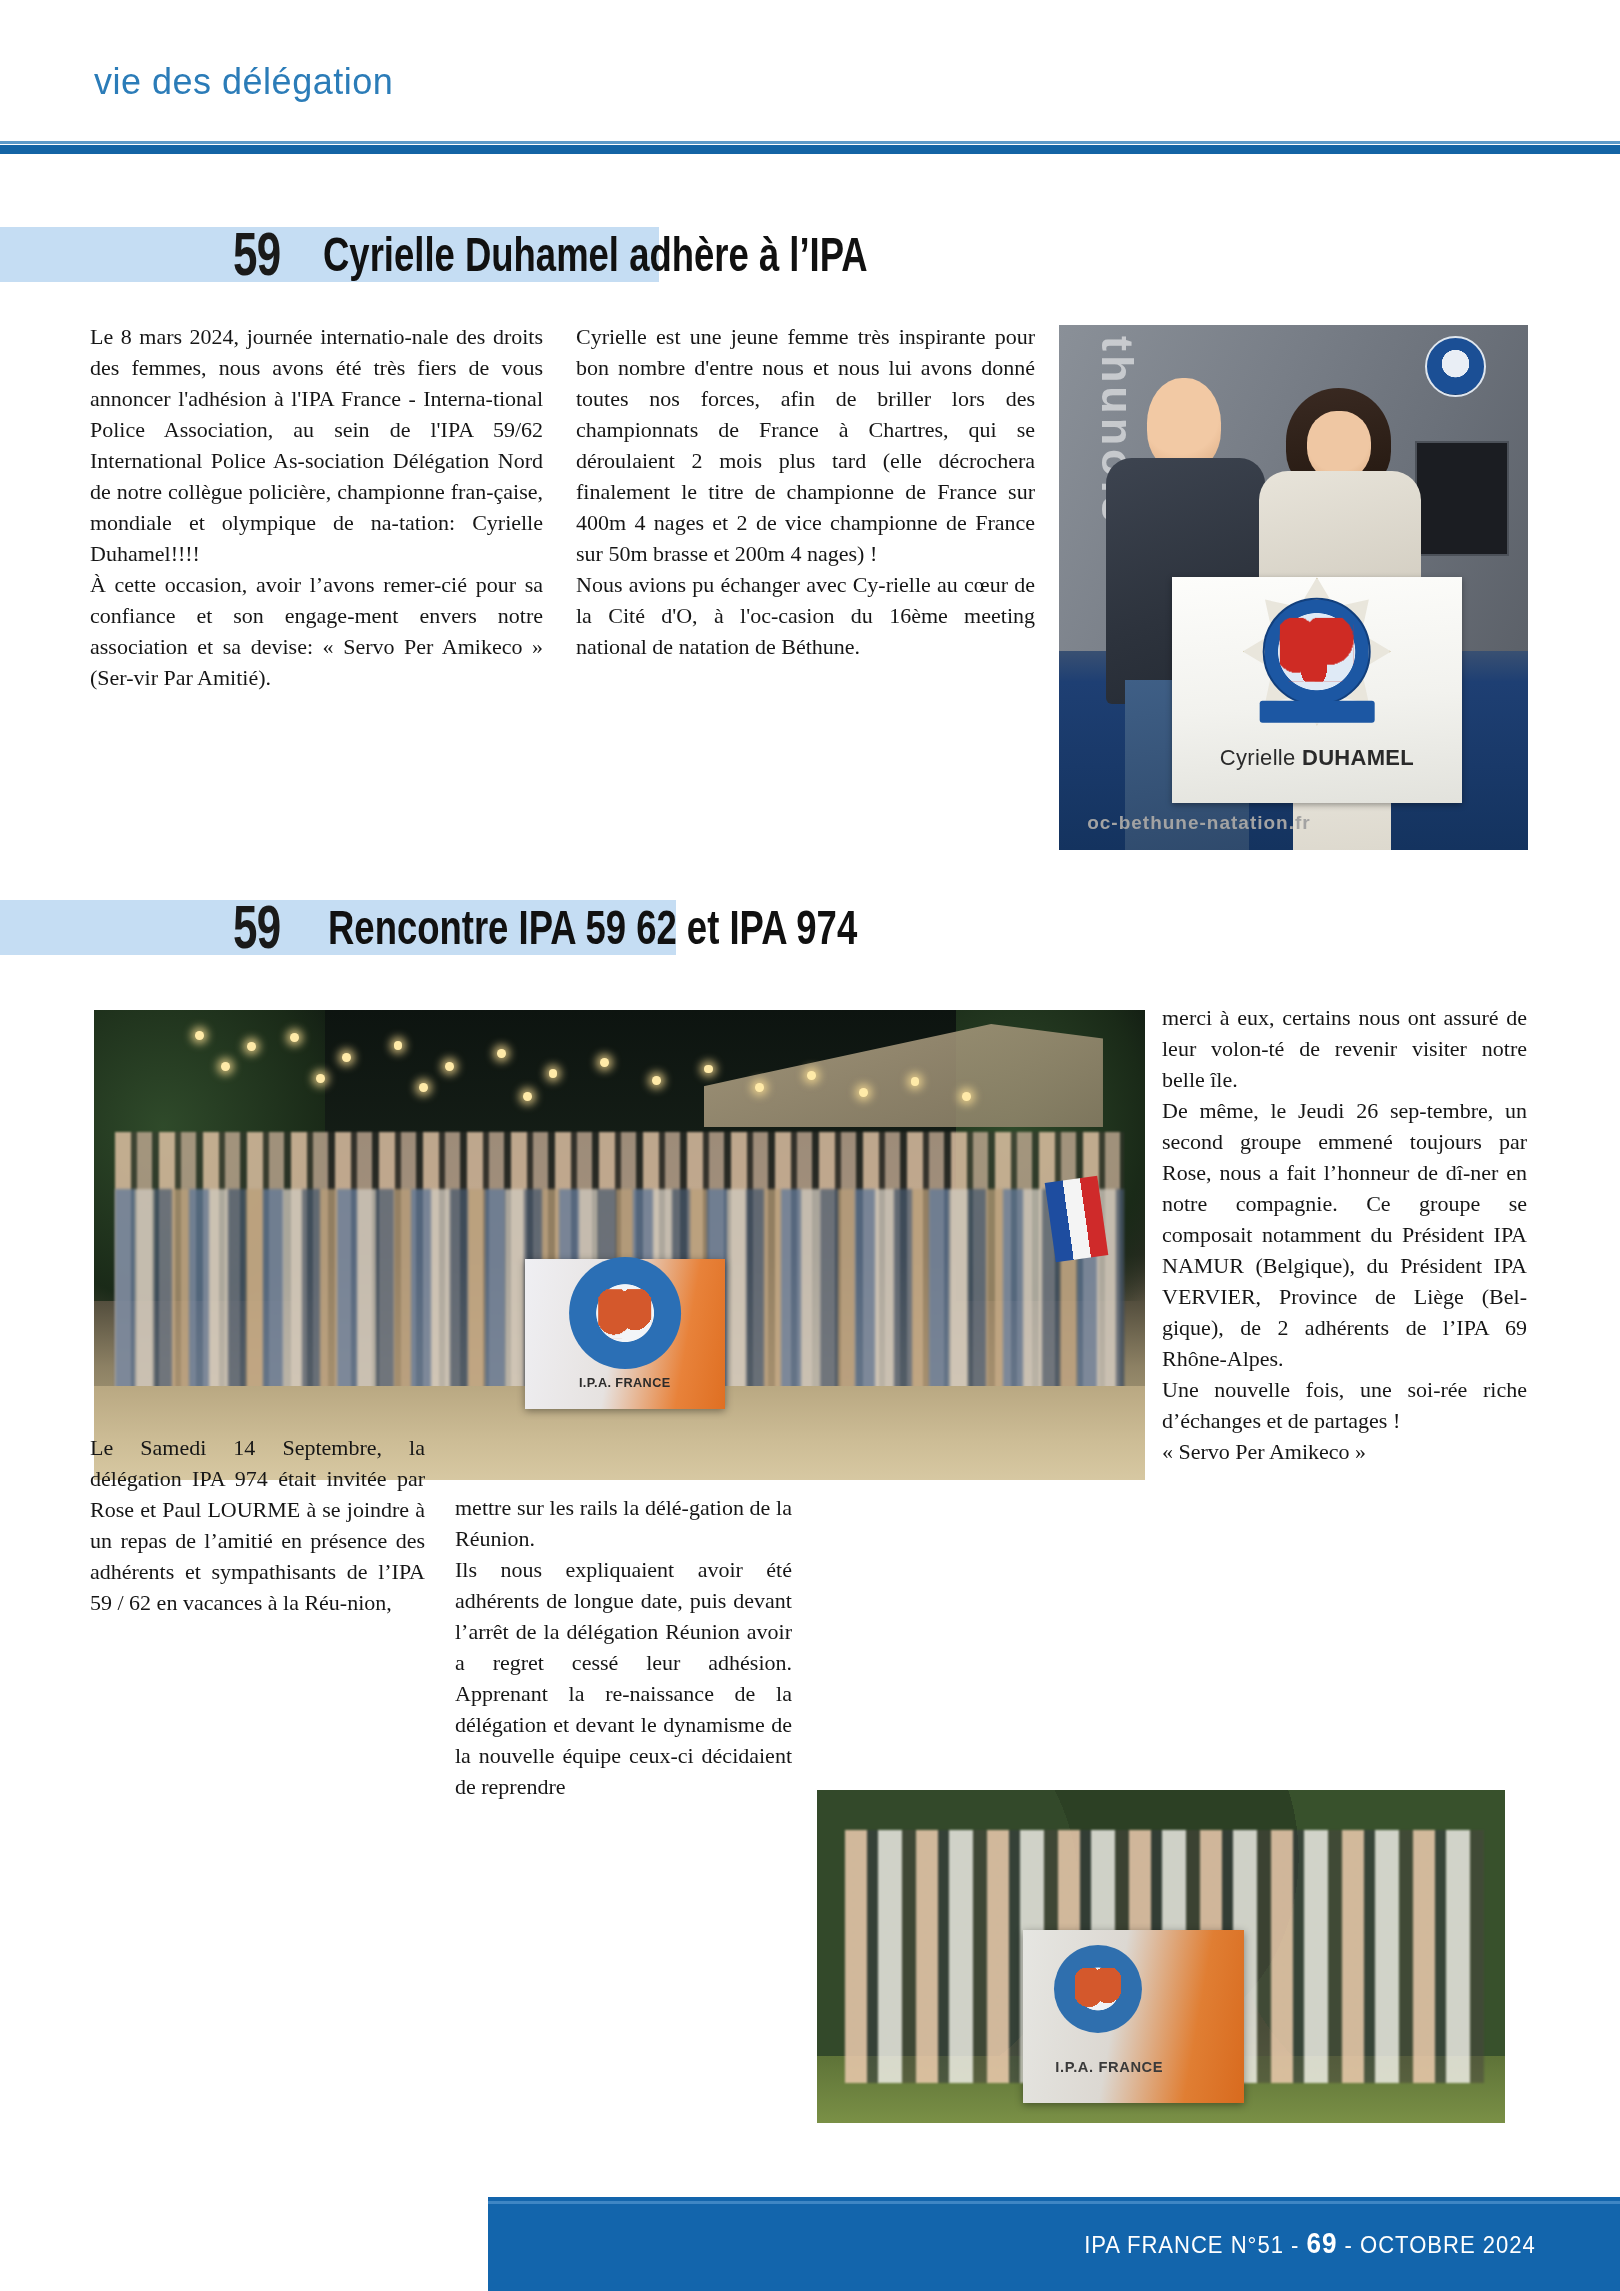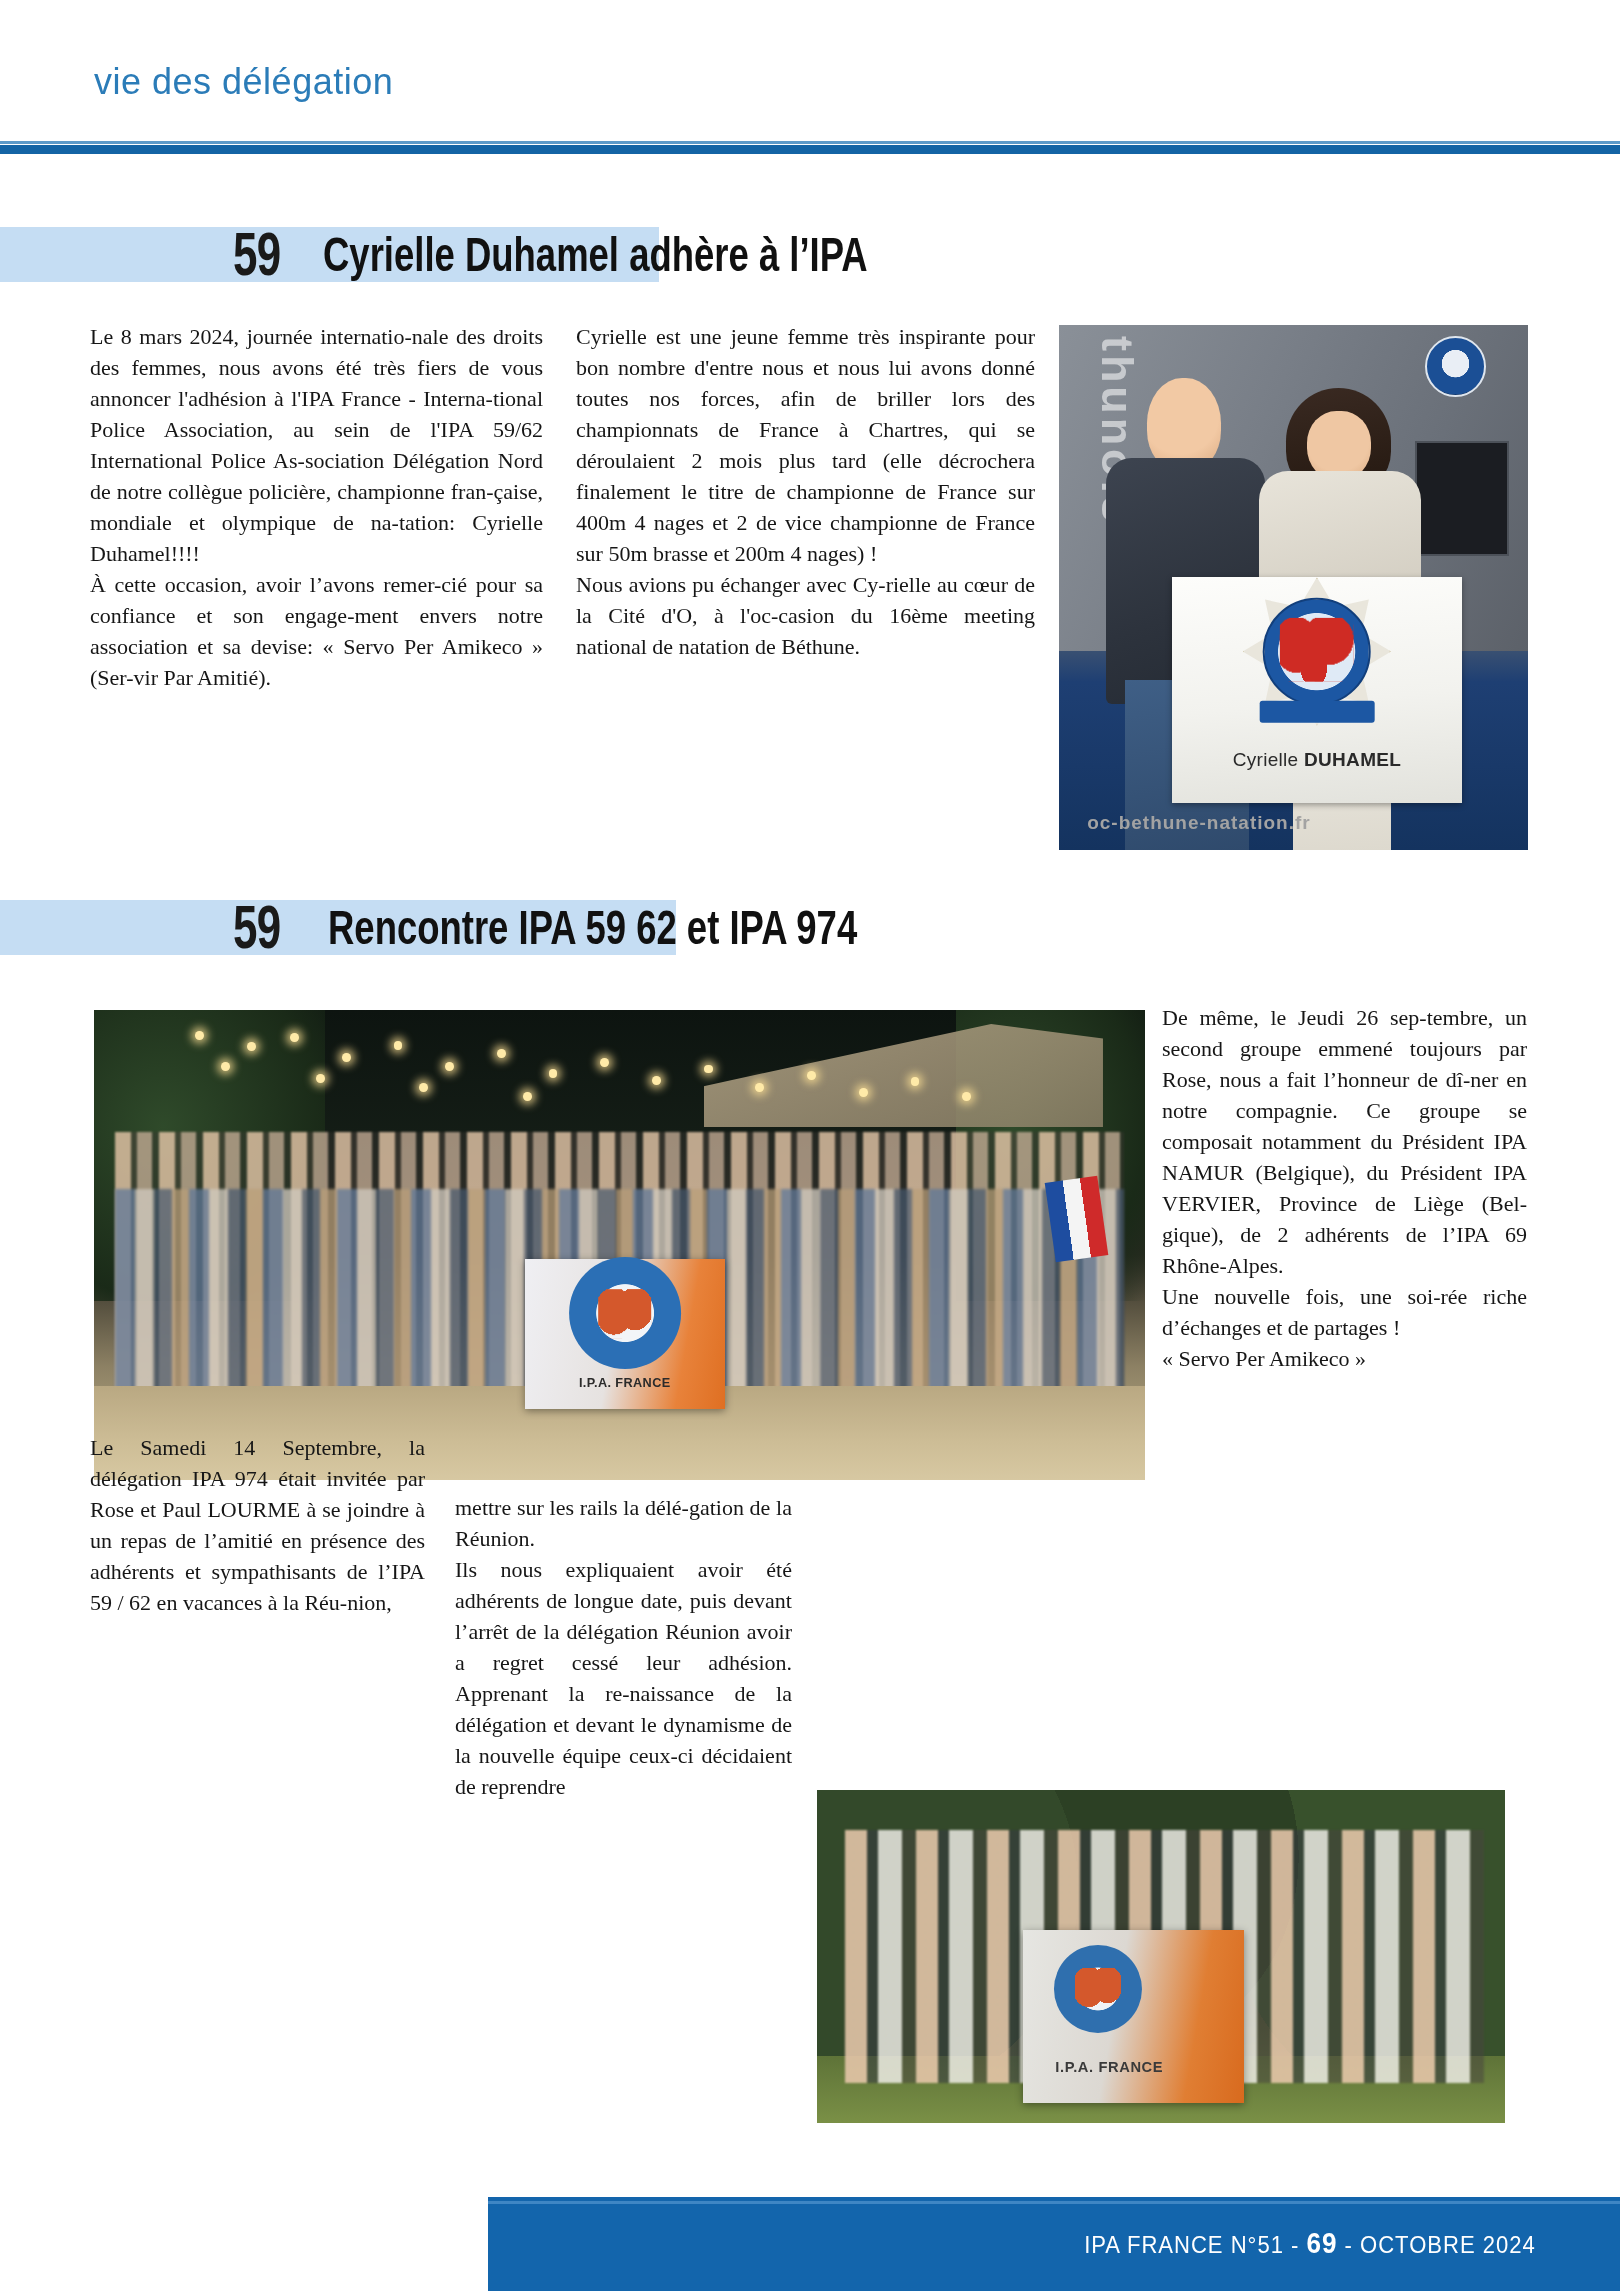--- a/index.html
+++ b/index.html
@@ -202,21 +202,21 @@
       radial-gradient(ellipse 18% 30% at 46% 78%, #cf2b24 0 100%, transparent 100%);
   }
   .p1-ribbon {
     position: absolute; left: 16%; bottom: 8%; width: 68%; height: 13%;
     background: #1c57a3; border-radius: 2.9px;
   }
   .p1-name {
     position: absolute; left: 0; right: 0; bottom: 14%;
     text-align: center;
     font-family: "Liberation Sans", sans-serif;
-    font-size: 19px; font-weight: bold; color: #2a2a2a;
+    font-size: 22px; font-weight: bold; color: #2a2a2a;
     letter-spacing: 0.3px;
   }
   .p1-name .light { font-weight: 400; }
   .p1-url {
     position: absolute; left: 6%; bottom: 3%; right: 4%;
     font-family: Liberation Sans, sans-serif;
     font-size: 19px; font-weight: bold; color: #a3a3a3;
     letter-spacing: 1px; white-space: nowrap; overflow: hidden;
   }
 
@@ -464,20 +464,21 @@
     <div class="p2-crowdbodies"></div>
     <div class="p2-ground"></div>
     <div class="p2-tricolor"></div>
     <div class="p2-banner">
       <div class="crest"></div>
       <div class="lab">I.P.A. FRANCE</div>
     </div>
   </div>
 
   <div class="col" style="left:1162px; top:1002px; width:365px;">
+    <p>merci à eux, certains nous ont assuré de leur volon-té de revenir visiter notre belle île.</p>
     <p>De même, le Jeudi 26 sep-tembre, un second groupe emmené toujours par Rose, nous a fait l’honneur de dî-ner en notre compagnie. Ce groupe se composait notamment du Président IPA NAMUR (Belgique), du Président IPA VERVIER, Province de Liège (Bel-gique), de 2 adhérents de l’IPA 69 Rhône-Alpes.</p>
     <p>Une nouvelle fois, une soi-rée riche d’échanges et de partages !</p>
     <p>« Servo Per Amikeco »</p>
   </div>
 
   <div class="col" style="left:90px; top:1432px; width:335px;">
     <p>Le Samedi 14 Septembre, la délégation IPA 974 était invitée par Rose et Paul LOURME à se joindre à un repas de l’amitié en présence des adhérents et sympathisants de l’IPA 59 / 62 en vacances à la Réu-nion,</p>
   </div>
 
   <div class="col" style="left:455px; top:1492px; width:337px;">

